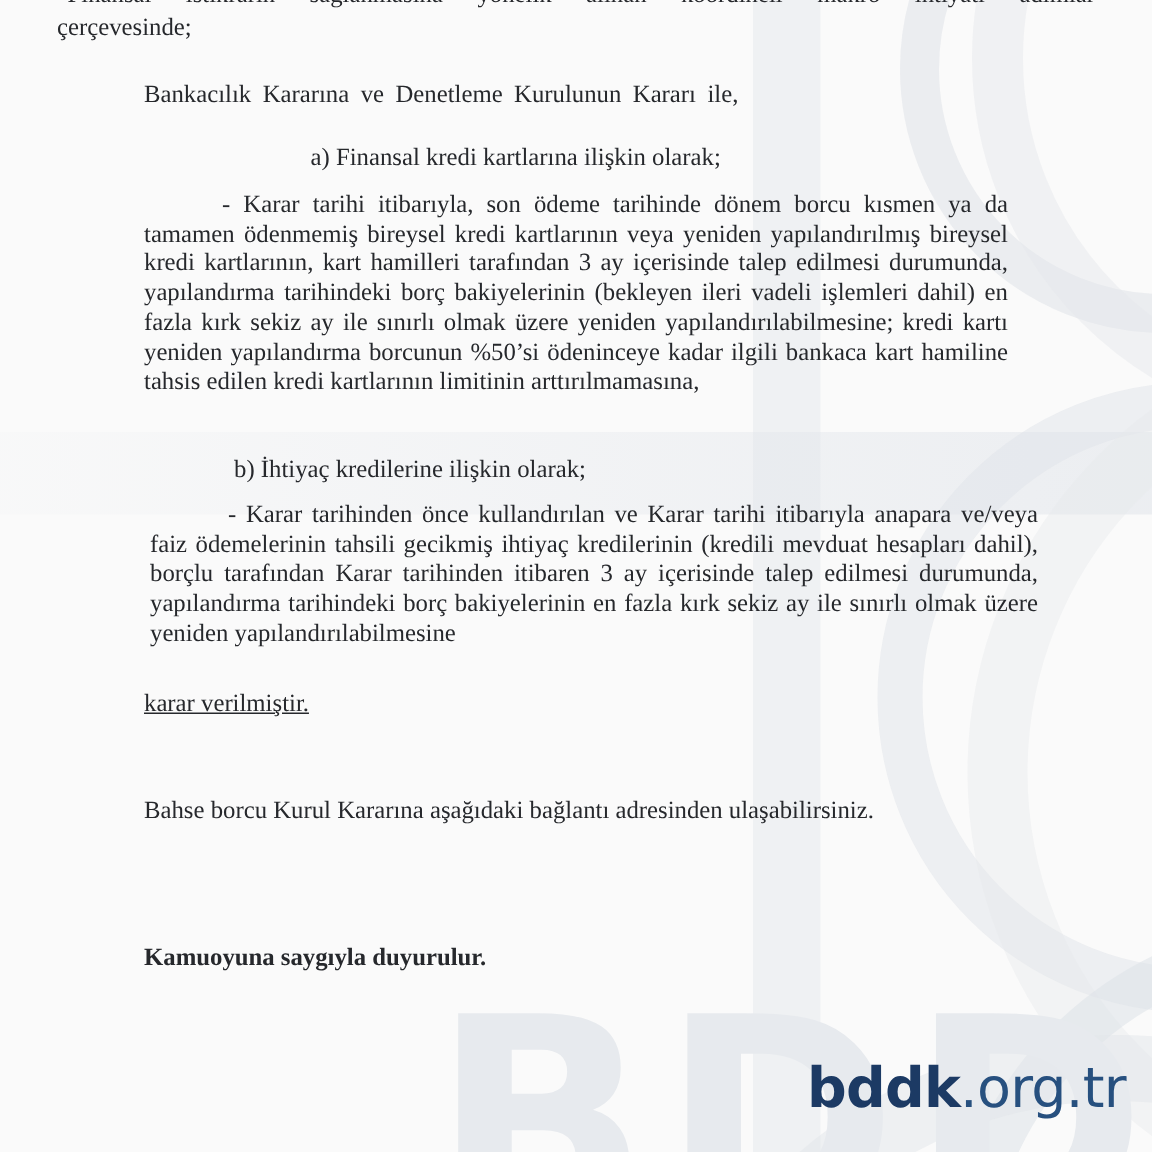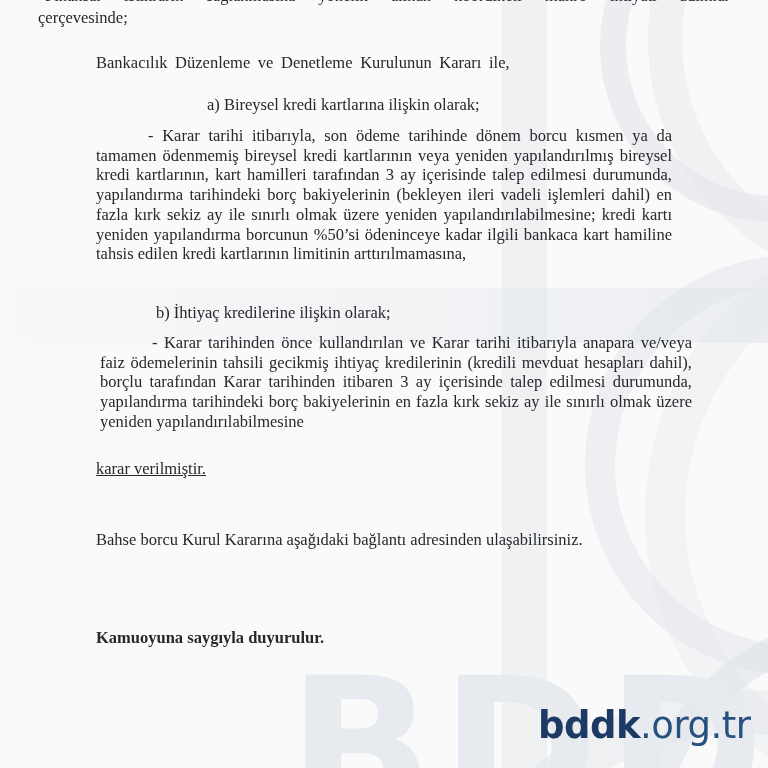--- a/index.html
+++ b/index.html
@@ -67,23 +67,23 @@
   <div class="deco ring r5"></div>
   <div class="deco ring r6"></div>
   <div class="deco watermark">BDDK</div>
 
   <div class="txt cutline-clip">
     <div class="cutline-inner">Finansal istikrarın sağlanmasına yönelik alınan koordineli makro ihtiyati adımlar</div>
   </div>
 
   <div class="txt contline">çerçevesinde;</div>
 
-  <div class="txt council">Bankacılık Düzenleme ve Denetleme Kurulunun Kararı ile,</div>
+  <div class="txt council">Bankacılık Kararına ve Denetleme Kurulunun Kararı ile,</div>
 
-  <div class="txt head-a">a) Bireysel kredi kartlarına ilişkin olarak;</div>
+  <div class="txt head-a">a) Finansal kredi kartlarına ilişkin olarak;</div>
 
   <div class="txt para-a">- Karar tarihi itibarıyla, son ödeme tarihinde dönem borcu kısmen ya da tamamen ödenmemiş bireysel kredi kartlarının veya yeniden yapılandırılmış bireysel kredi kartlarının, kart hamilleri tarafından 3 ay içerisinde talep edilmesi durumunda, yapılandırma tarihindeki borç bakiyelerinin (bekleyen ileri vadeli işlemleri dahil) en fazla kırk sekiz ay ile sınırlı olmak üzere yeniden yapılandırılabilmesine; kredi kartı yeniden yapılandırma borcunun %50’si ödeninceye kadar ilgili bankaca kart hamiline tahsis edilen kredi kartlarının limitinin arttırılmamasına,</div>
 
   <div class="txt head-b">b) İhtiyaç kredilerine ilişkin olarak;</div>
 
   <div class="txt para-b">- Karar tarihinden önce kullandırılan ve Karar tarihi itibarıyla anapara ve/veya faiz ödemelerinin tahsili gecikmiş ihtiyaç kredilerinin (kredili mevduat hesapları dahil), borçlu tarafından Karar tarihinden itibaren 3 ay içerisinde talep edilmesi durumunda, yapılandırma tarihindeki borç bakiyelerinin en fazla kırk sekiz ay ile sınırlı olmak üzere yeniden yapılandırılabilmesine</div>
 
   <div class="txt closing">karar verilmiştir.</div>
 
   <div class="txt linkintro">Bahse borcu Kurul Kararına aşağıdaki bağlantı adresinden ulaşabilirsiniz.</div>

